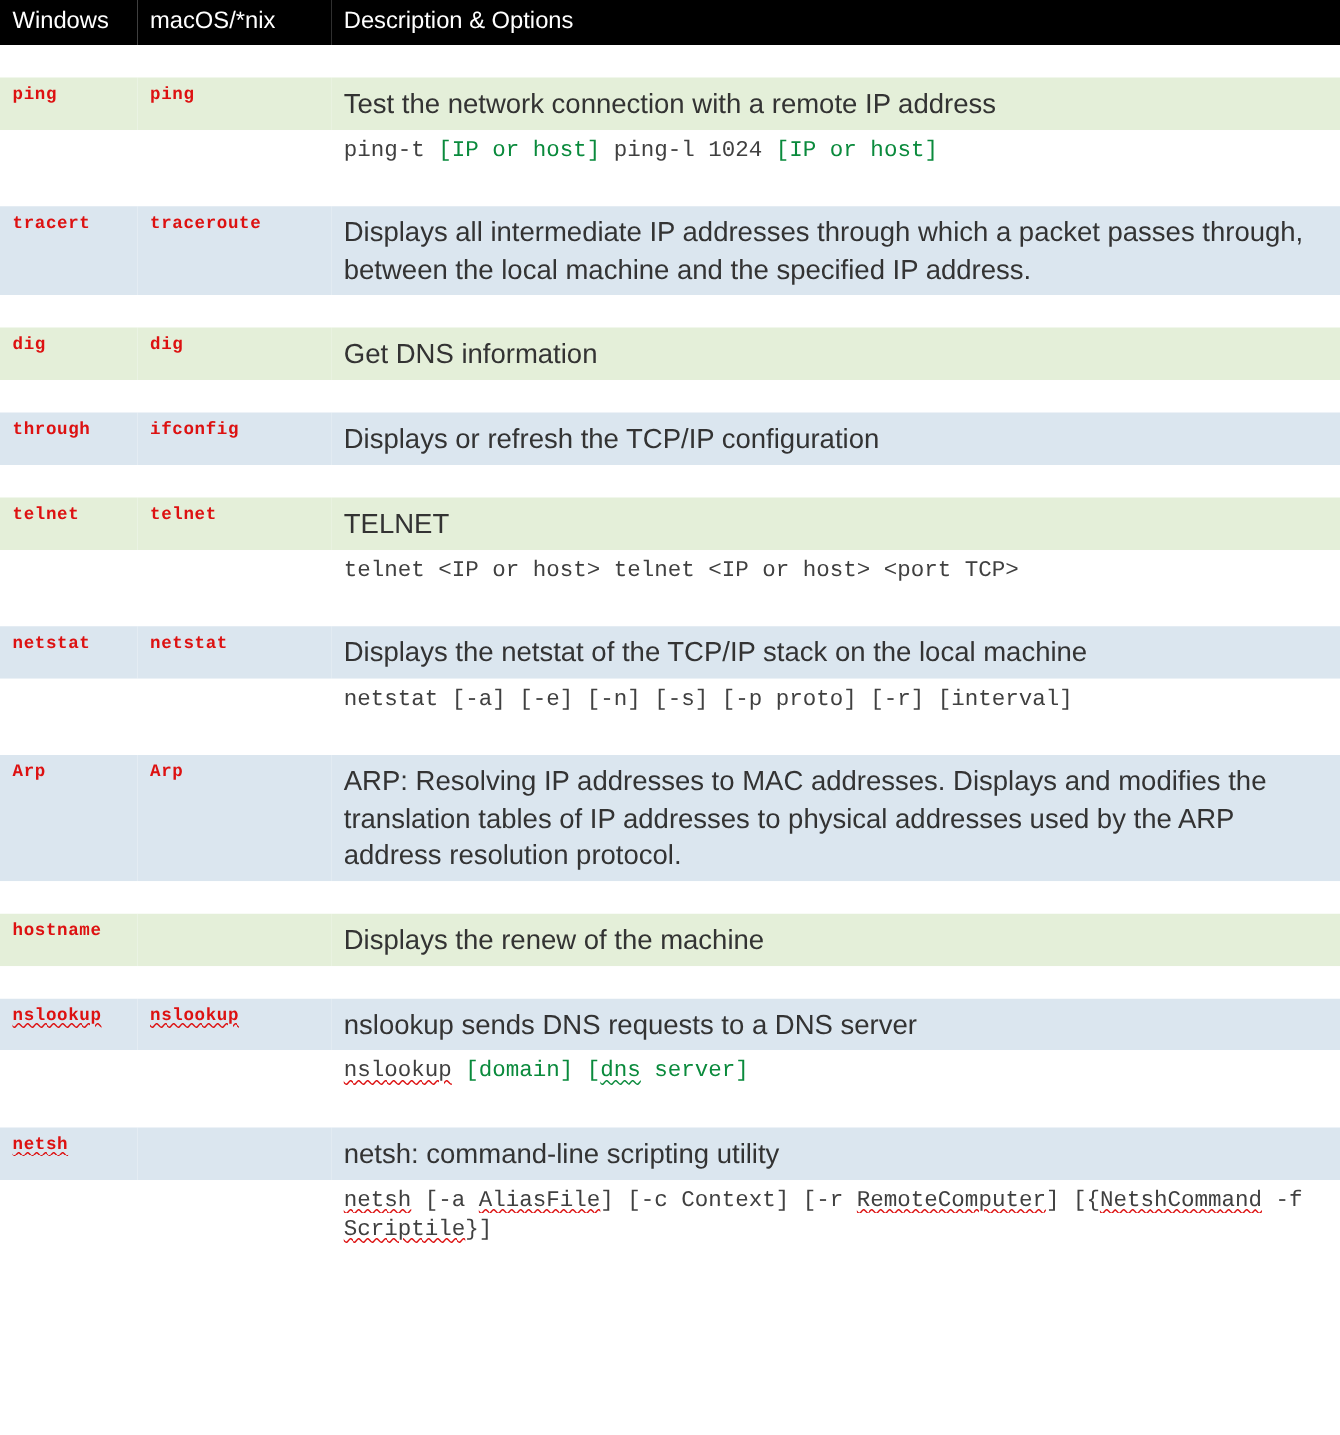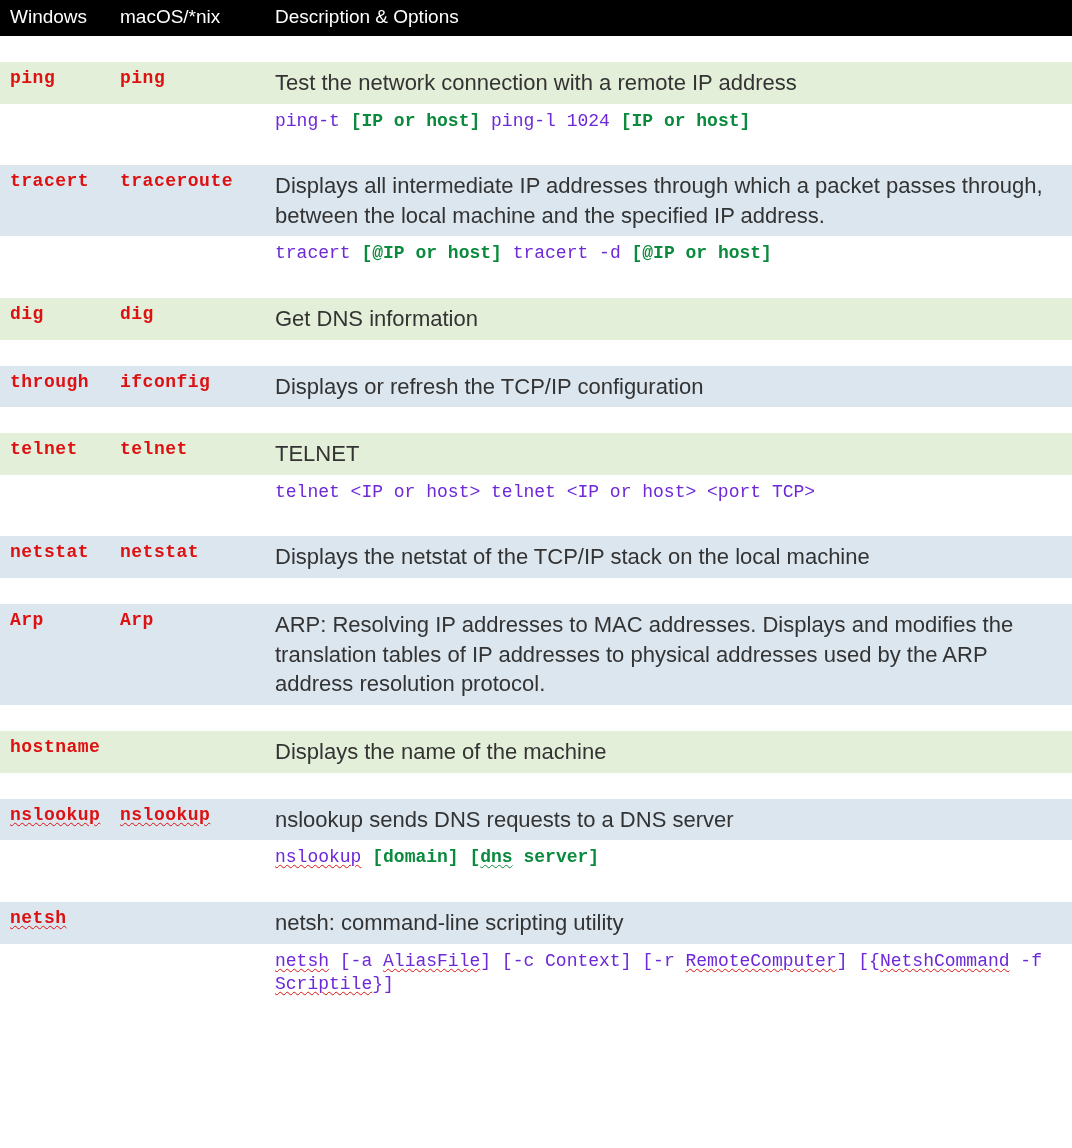--- a/index.html
+++ b/index.html
@@ -33,42 +33,42 @@
   }
   td {
     vertical-align: top;
     padding: 6px 8px 6px 10px;
     word-wrap: break-word;
   }
   .cmd {
     font-family: "Courier New", Courier, monospace;
     font-weight: bold;
     color: #d11;
-    font-size: 18px;
+    font-size: 14px;
     letter-spacing: 0.5px;
   }
   .desc-txt {
     color: #333;
     font-size: 22px;
     line-height: 1.35;
   }
   .opt {
     font-family: "Courier New", Courier, monospace;
     color: #d11;
     font-size: 18px;
     line-height: 1.3;
     white-space: pre-wrap;
   }
   .row-green  { background: #e4efd9; }
   .row-blue   { background: #dbe6ef; }
   .row-white  { background: #ffffff; }
   .gap td { height: 26px; padding:0; }
   
-  .c-red   { color:#6d28d9; }
-  .c-green { color:#0a8a3c;font-weight:bold; }
+  .c-red   { color:#404040; }
+  .c-green { color:#0a8a3c; }
   .c-green-ital { color:#0a8a3c; font-style: italic; }
   .squiggle {
     text-decoration: underline wavy #d11;
     text-decoration-thickness: 1.2px;
     text-underline-offset: 2px;
   }
 </style>
 </head>
 <body>
 
@@ -100,25 +100,20 @@
         <td class="opt"><span class="c-red">ping-t </span><span class="c-green">[IP or host]</span><span class="c-red"> ping-l 1024 </span><span class="c-green">[IP or host]</span></td>
       </tr>
       <tr class="gap row-white">
         <td colspan="3"></td>
       </tr>
       <tr class="row-blue">
         <td class="cmd">tracert</td>
         <td class="cmd">traceroute</td>
         <td class="desc-txt">Displays all intermediate IP addresses through which a packet passes through, between the local machine and the specified IP address.</td>
       </tr>
-      <tr class="row-white">
-        <td>&nbsp;</td>
-        <td>&nbsp;</td>
-        <td class="opt"><span class="c-red">tracert </span><span class="c-green">[@IP or host]</span><span class="c-red"> tracert -d </span><span class="c-green">[@IP or host]</span></td>
-      </tr>
       <tr class="gap row-white">
         <td colspan="3"></td>
       </tr>
       <tr class="row-green">
         <td class="cmd">dig</td>
         <td class="cmd">dig</td>
         <td class="desc-txt">Get DNS information</td>
       </tr>
       <tr class="gap row-white">
         <td colspan="3"></td>
@@ -142,35 +137,40 @@
         <td class="opt"><span class="c-red">telnet &lt;IP or host&gt; telnet &lt;IP or host&gt; &lt;port TCP&gt;</span></td>
       </tr>
       <tr class="gap row-white">
         <td colspan="3"></td>
       </tr>
       <tr class="row-blue">
         <td class="cmd">netstat</td>
         <td class="cmd">netstat</td>
         <td class="desc-txt">Displays the netstat of the TCP/IP stack on the local machine</td>
       </tr>
+      <tr class="row-white">
+        <td>&nbsp;</td>
+        <td>&nbsp;</td>
+        <td class="opt"><span class="c-red">netstat [-a] [-e] [-n] [-s] [-p proto] [-r] [interval]</span></td>
+      </tr>
       <tr class="gap row-white">
         <td colspan="3"></td>
       </tr>
       <tr class="row-blue">
         <td class="cmd">Arp</td>
         <td class="cmd">Arp</td>
         <td class="desc-txt">ARP: Resolving IP addresses to MAC addresses. Displays and modifies the translation tables of IP addresses to physical addresses used by the ARP address resolution protocol.</td>
       </tr>
       <tr class="gap row-white">
         <td colspan="3"></td>
       </tr>
       <tr class="row-green">
         <td class="cmd">hostname</td>
         <td class="cmd"></td>
-        <td class="desc-txt">Displays the name of the machine</td>
+        <td class="desc-txt">Displays the renew of the machine</td>
       </tr>
       <tr class="gap row-white">
         <td colspan="3"></td>
       </tr>
       <tr class="row-blue">
         <td class="cmd"><span class="squiggle">nslookup</span></td>
         <td class="cmd"><span class="squiggle">nslookup</span></td>
         <td class="desc-txt"><span class="squiggle" style="text-decoration:none">nslookup</span> sends DNS requests to a DNS server</td>
       </tr>
       <tr class="row-white">

